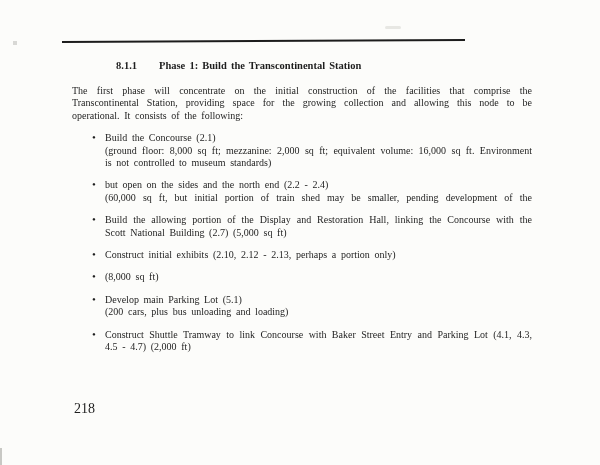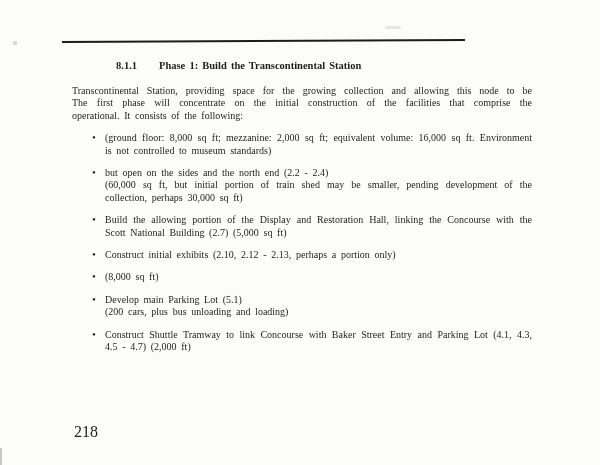--- a/index.html
+++ b/index.html
@@ -62,22 +62,22 @@
   }
   .dot {
     position: absolute;
     left: 20px;
     top: -1px;
     font-size: 11px;
   }
   .page-number {
     position: absolute;
     left: 74px;
-    top: 423px;
-    font-size: 16px;
+    top: 401px;
+    font-size: 14px;
   }
   
   .speck-left {
     position: absolute;
     left: 13px;
     top: 41px;
     width: 4px;
     height: 4px;
     background: #c9c9c5;
     opacity: 0.7;
@@ -110,35 +110,35 @@
   <div class="edge-mark"></div>
 
   <div class="rule"></div>
 
   <div class="heading">
     <span class="heading-number">8.1.1</span><span class="heading-title">Phase 1: Build the Transcontinental Station</span>
   </div>
 
   <div class="content">
     <div class="intro">
+        <div class="line full">The first phase will concentrate on the initial construction of the facilities that comprise the</div>
         <div class="line full">Transcontinental Station, providing space for the growing collection and allowing this node to be</div>
-        <div class="line full">The first phase will concentrate on the initial construction of the facilities that comprise the</div>
         <div class="line rest">operational. It consists of the following:</div>
       </div>
     <div class="bullets">
         <div class="bullet">
           <span class="dot">•</span>
+          <div class="line rest">Build the Concourse (2.1)</div>
           <div class="line full">(ground floor: 8,000 sq ft; mezzanine: 2,000 sq ft; equivalent volume: 16,000 sq ft. Environment</div>
           <div class="line rest">is not controlled to museum standards)</div>
         </div>
         <div class="bullet">
           <span class="dot">•</span>
           <div class="line rest">but open on the sides and the north end (2.2 - 2.4)</div>
           <div class="line full">(60,000 sq ft, but initial portion of train shed may be smaller, pending development of the</div>
-          <div class="line rest">collection, perhaps 30,000 sq ft)</div>
         </div>
         <div class="bullet">
           <span class="dot">•</span>
           <div class="line full">Build the allowing portion of the Display and Restoration Hall, linking the Concourse with the</div>
           <div class="line rest">Scott National Building (2.7) (5,000 sq ft)</div>
         </div>
         <div class="bullet">
           <span class="dot">•</span>
           <div class="line rest">Construct initial exhibits (2.10, 2.12 - 2.13, perhaps a portion only)</div>
         </div>

